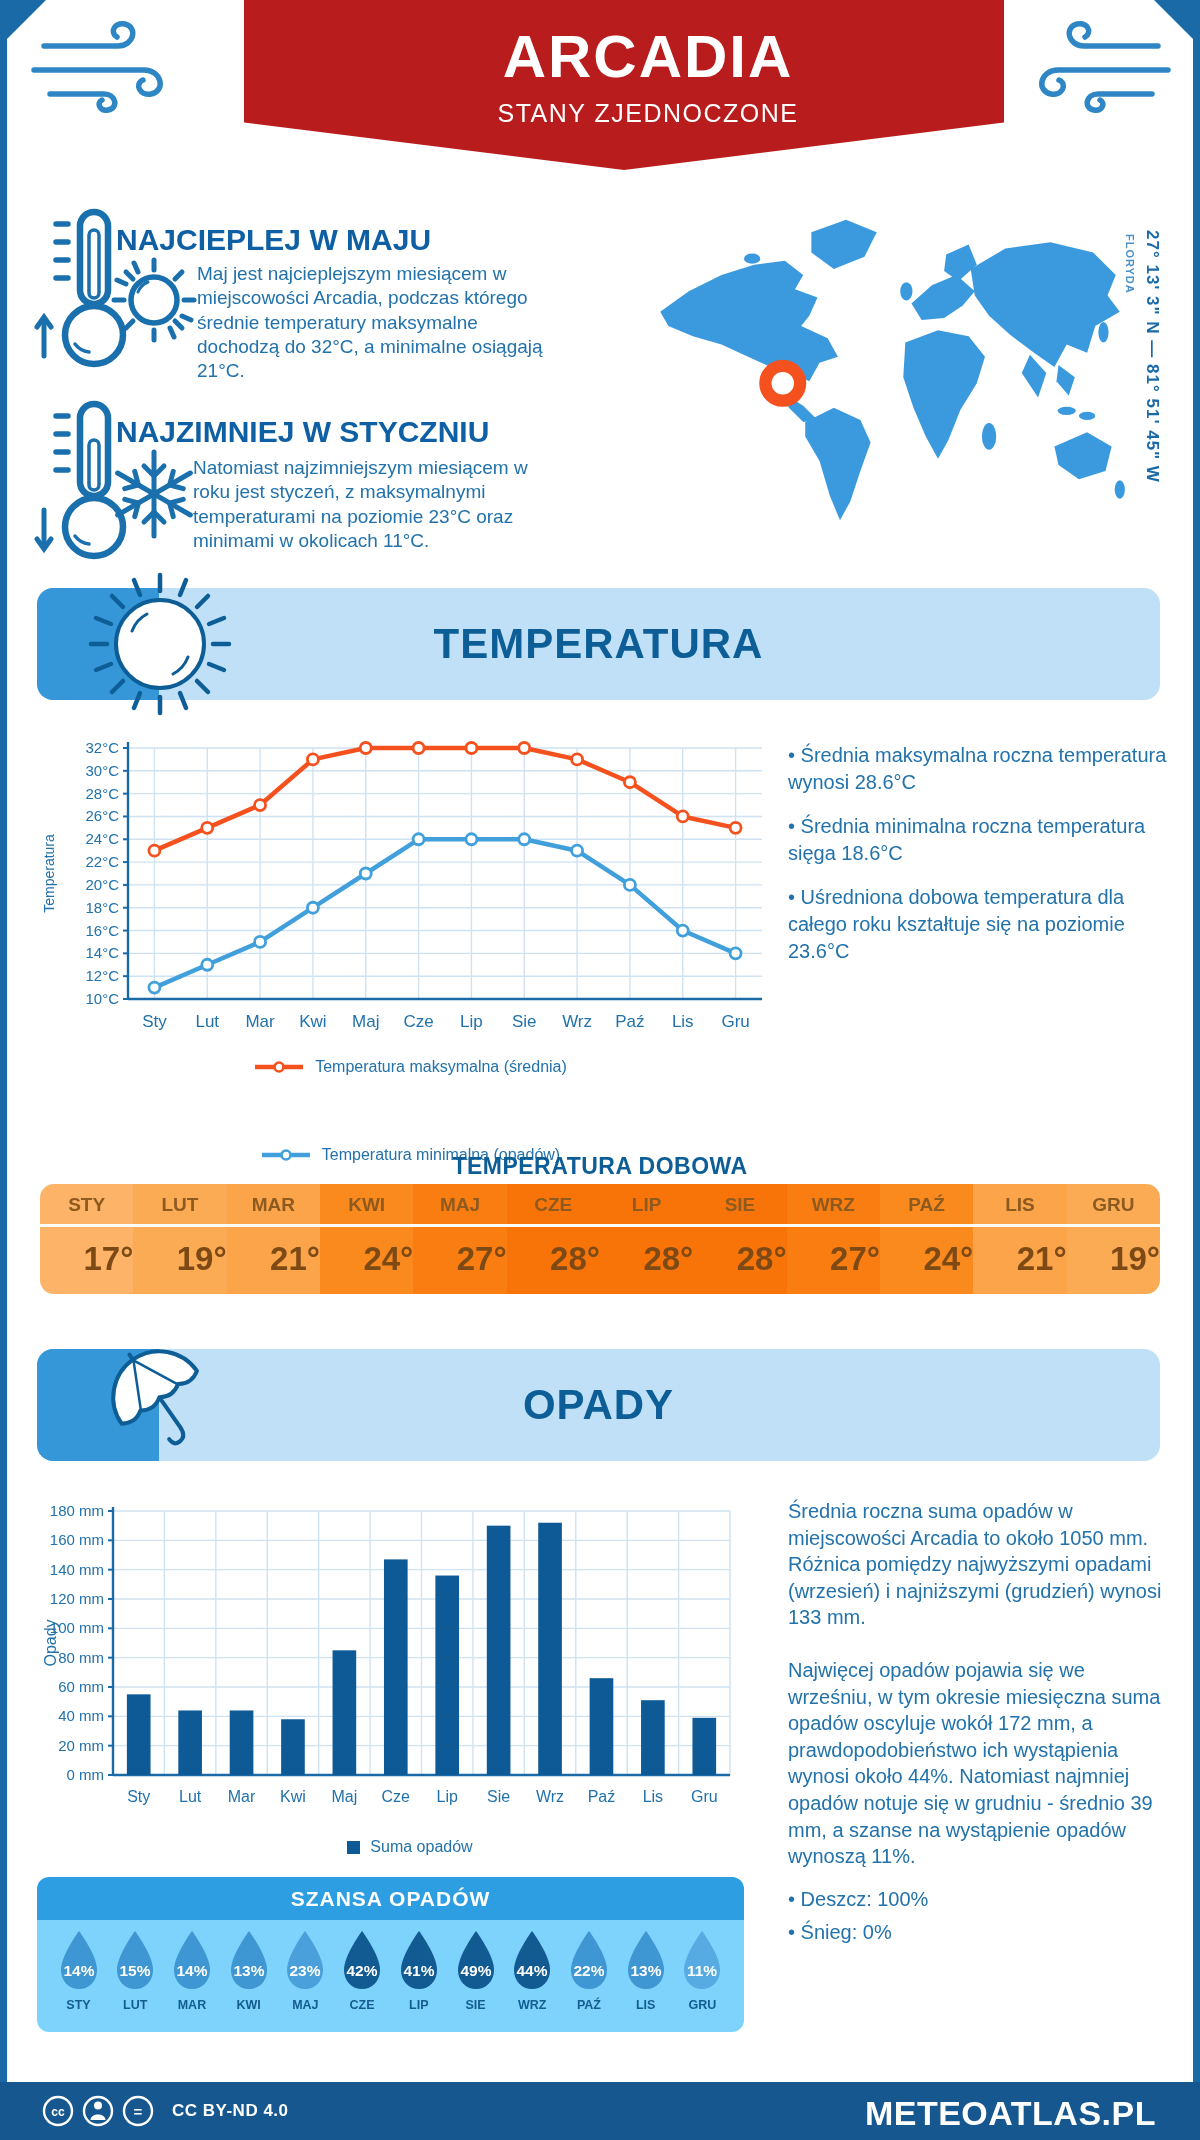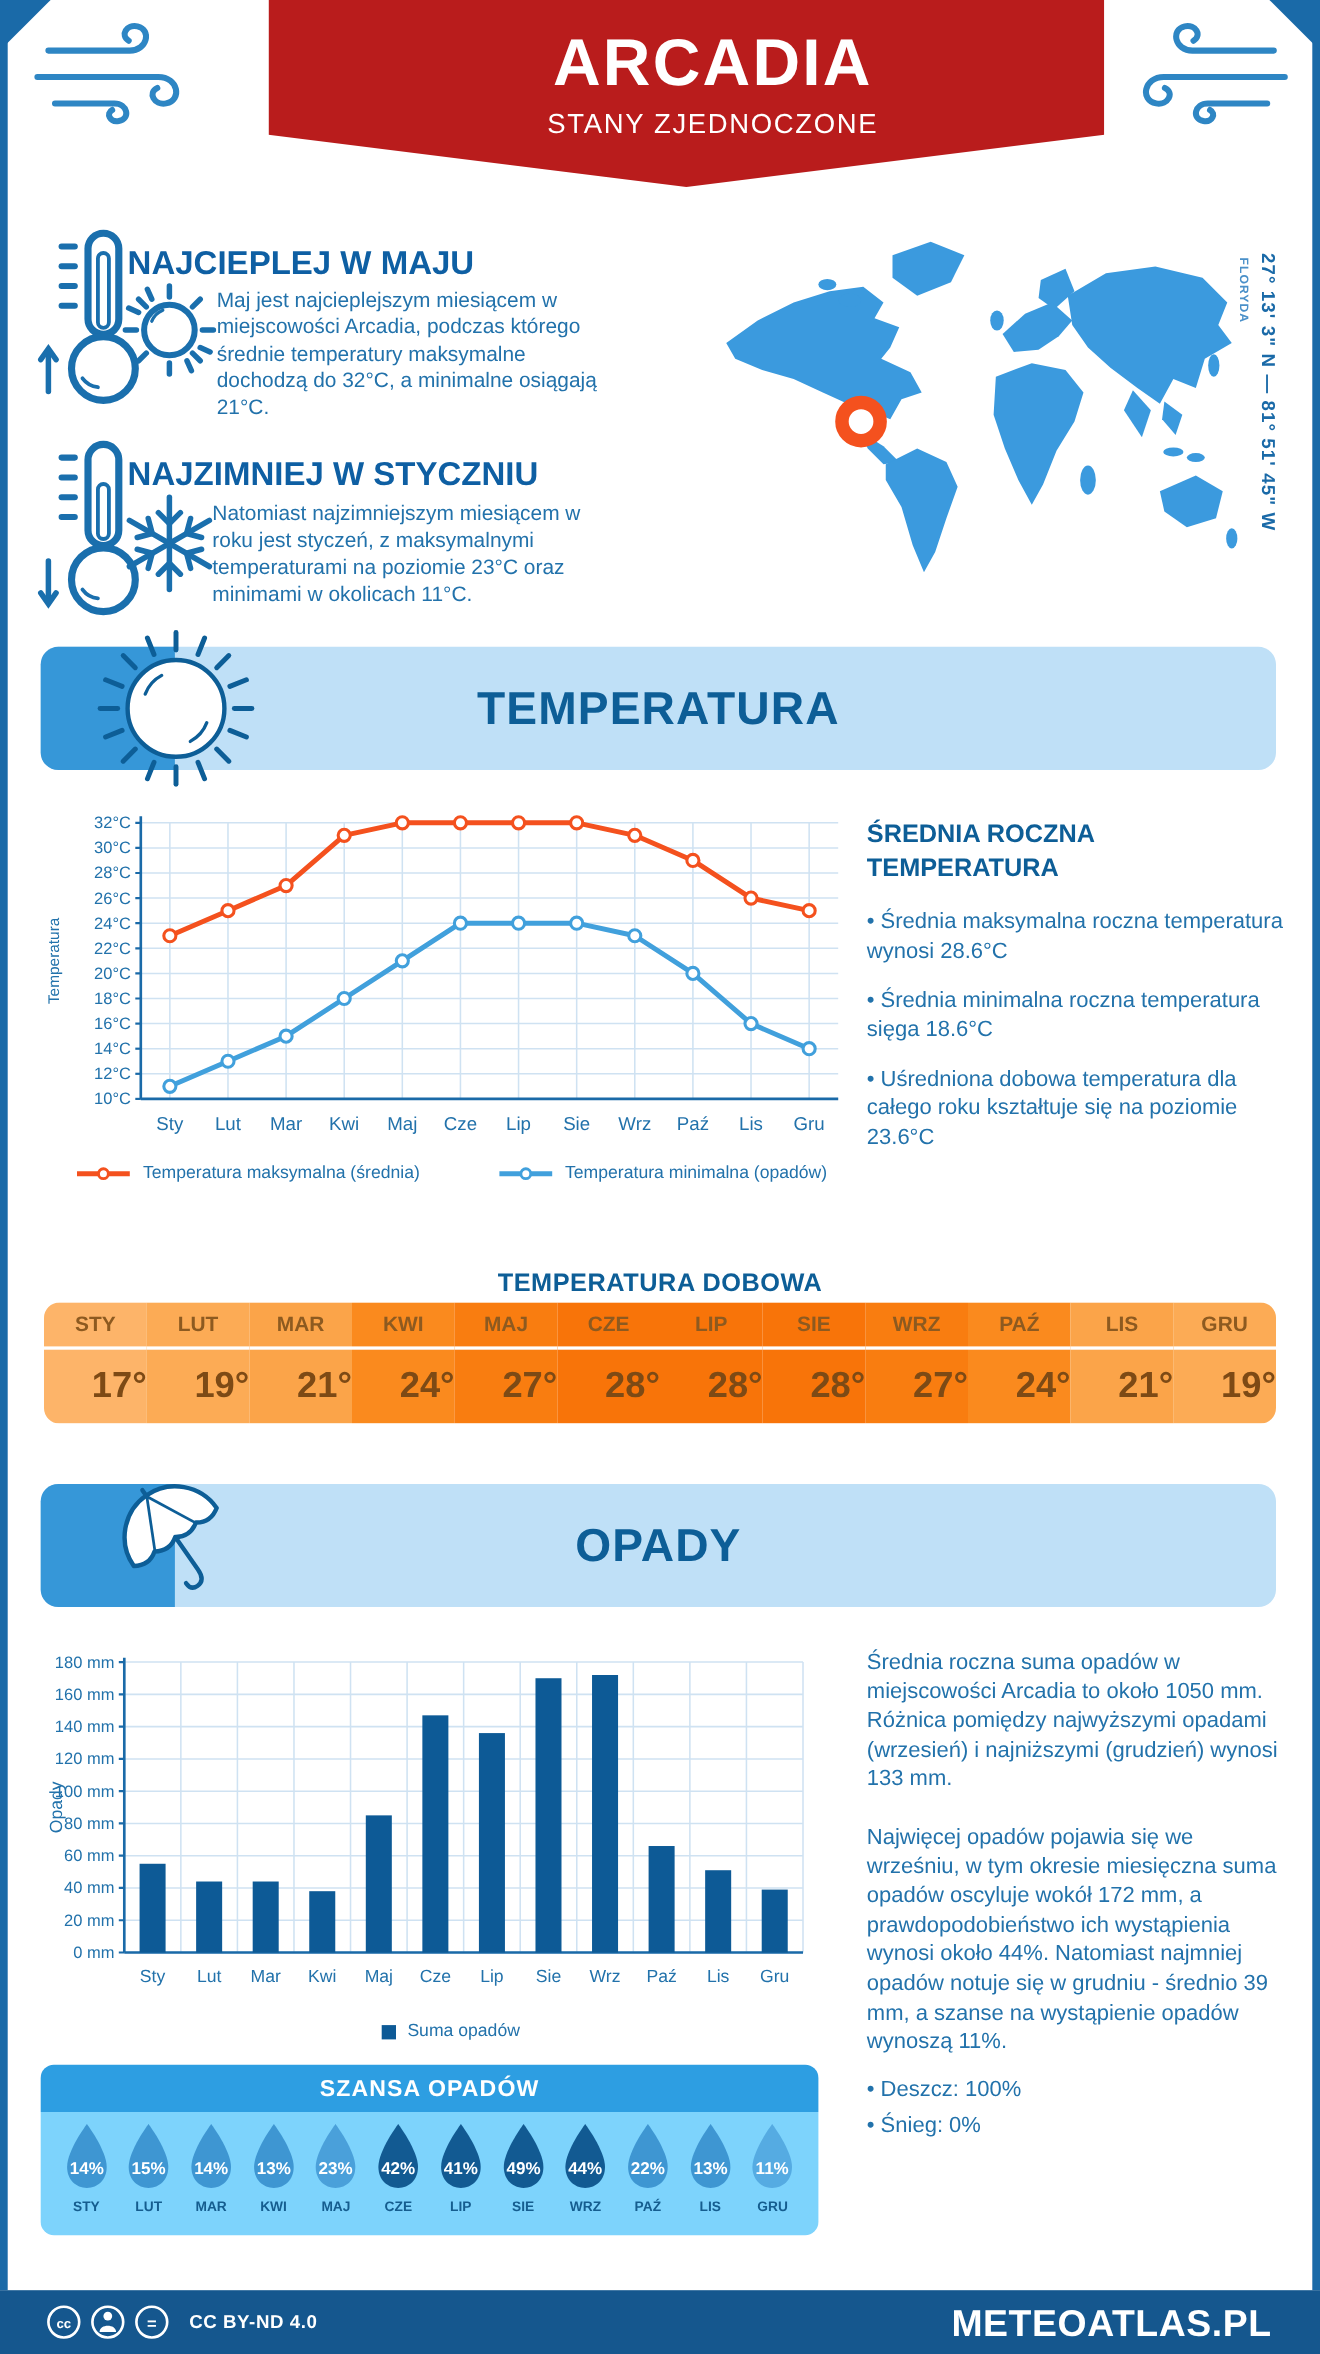--- a/index.html
+++ b/index.html
@@ -29,21 +29,21 @@
   .geo.region{left:1124px;top:234px;font-size:11px;color:#4a90c9;letter-spacing:1px;}
 
   .section-banner{position:absolute;left:37px;width:1123px;height:112px;background:#bfe0f7;border-radius:16px;}
   .section-banner .icon-box{position:absolute;left:0;top:0;width:122px;height:112px;background:#3697d8;border-radius:16px 0 0 16px;}
   .section-banner .sec-title{position:absolute;left:0;width:100%;text-align:center;line-height:112px;
       font-size:42px;font-weight:bold;color:#0d5e97;letter-spacing:1px;}
   .section-banner svg.sec-icon{position:absolute;left:48px;top:-19px;}
 
   .chart-box{position:absolute;left:40px;}
   .legend-row{position:absolute;left:40px;width:740px;display:flex;justify-content:center;gap:70px;
-      font-size:16px;color:#2272ab;align-items:center;}
+      font-size:16px;color:#2272ab;align-items:center;flex-direction:column;}
   .legend-item{display:flex;align-items:center;gap:10px;}
   .legend-swatch{display:inline-block;width:13px;height:13px;}
 
   .panel{position:absolute;left:788px;width:382px;color:#2272ab;font-size:20px;line-height:1.33;}
   .panel h3{margin:0 0 22px 0;font-size:23px;font-weight:bold;color:#0d5e97;}
   .panel p{margin:0 0 18px 0;}
 
   .center-title{position:absolute;left:0;width:1200px;text-align:center;font-size:23px;font-weight:bold;color:#0d5e97;letter-spacing:0.5px;}
 
   .daily-table{position:absolute;left:40px;top:1184px;width:1120px;height:110px;border-radius:14px;
@@ -337,21 +337,20 @@
       <div class="legend-item">
         <svg width="52" height="12" viewBox="0 0 52 12">
           <line x1="2" y1="6" x2="50" y2="6" stroke="#41a0dc" stroke-width="4.5"></line>
           <circle cx="26" cy="6" r="4.5" fill="#fff" stroke="#41a0dc" stroke-width="2.6"></circle>
         </svg>
         <span>Temperatura minimalna (opadów)</span>
       </div>
     </div>
 
   <aside class="panel" style="top:742px">
-    <h3>ŚREDNIA ROCZNA TEMPERATURA</h3>
     <p>• Średnia maksymalna roczna temperatura wynosi 28.6°C</p>
     <p>• Średnia minimalna roczna temperatura sięga 18.6°C</p>
     <p>• Uśredniona dobowa temperatura dla całego roku kształtuje się na poziomie 23.6°C</p>
   </aside>
 
   <h3 class="center-title" style="top:1130px">TEMPERATURA DOBOWA</h3>
   <div class="daily-table" id="daily-table">
       <div class="temp-col" style="background: rgb(253, 180, 105);">
         <div class="temp-col-head">STY</div>
         <div class="temp-col-val">17°</div>

